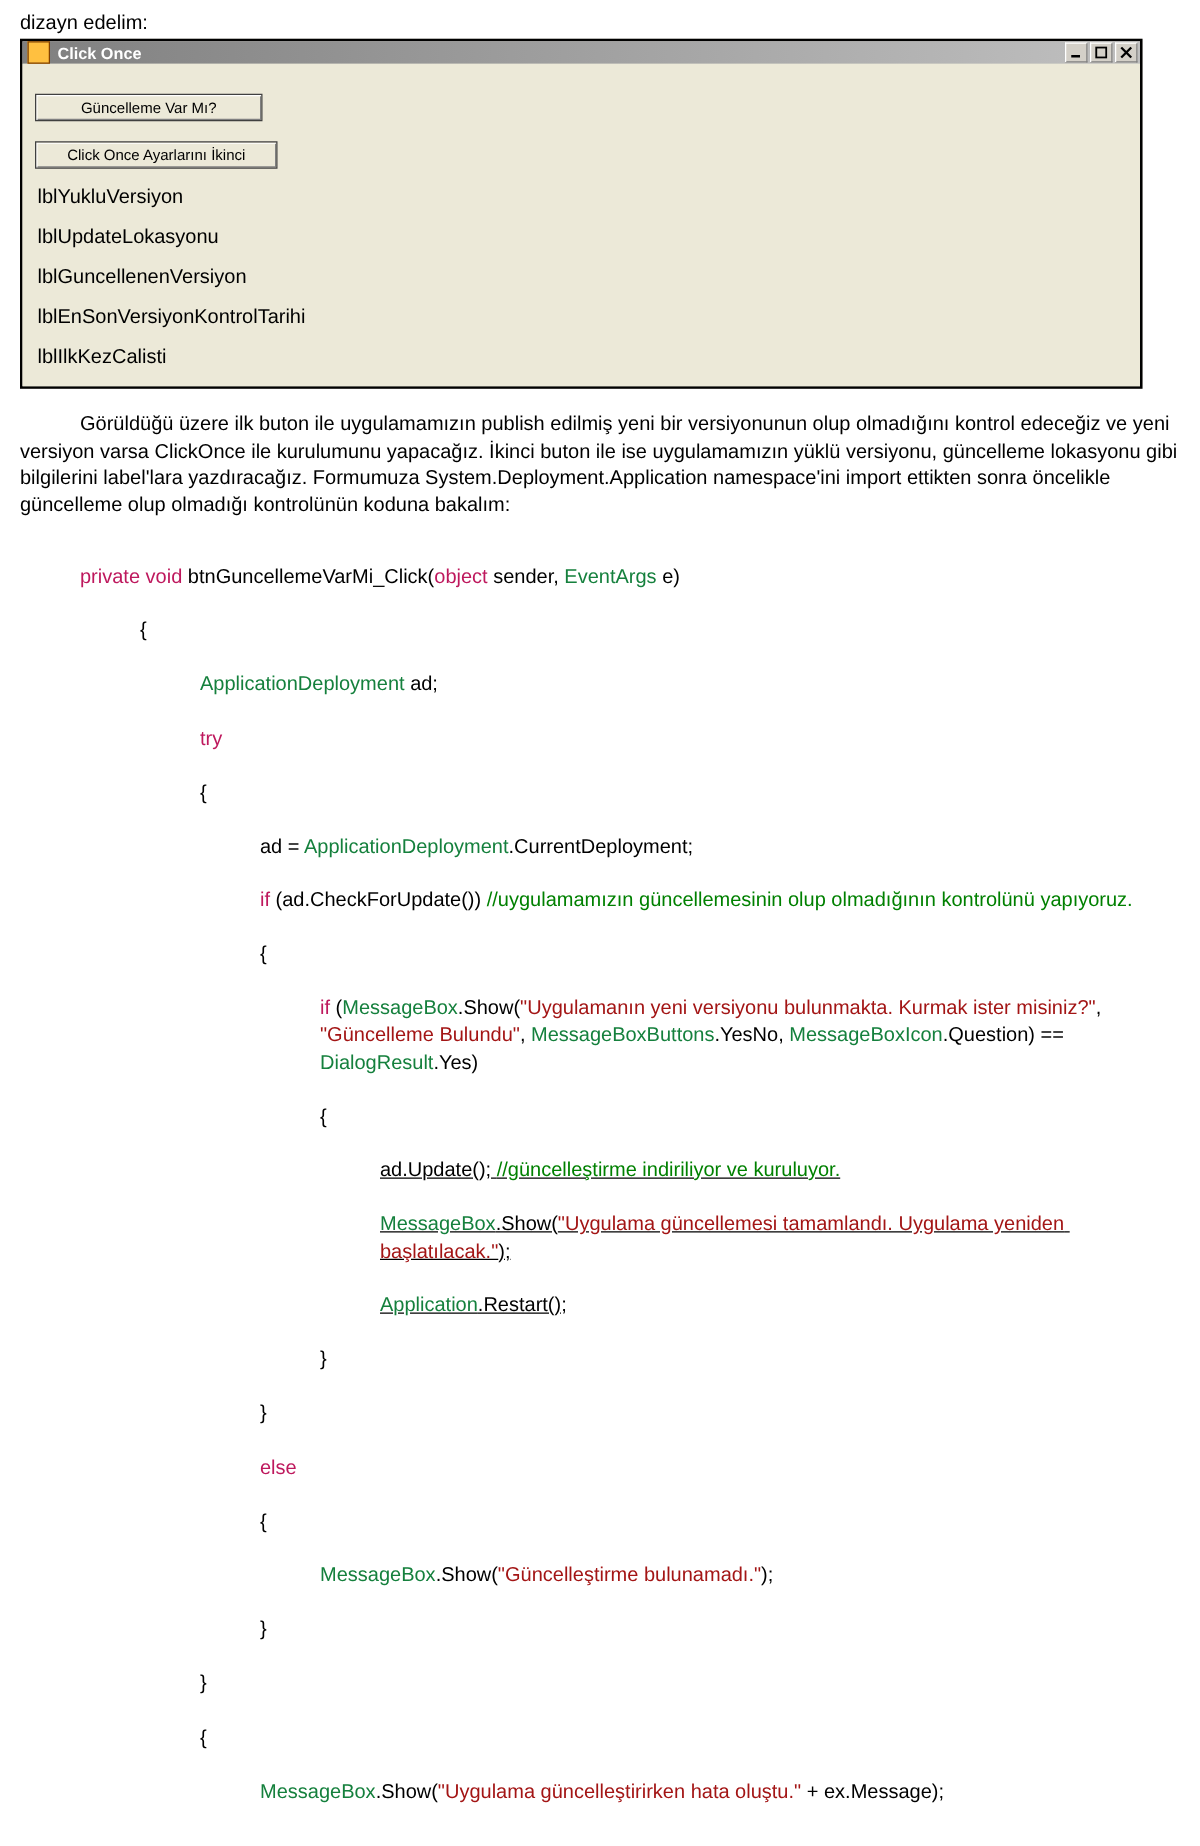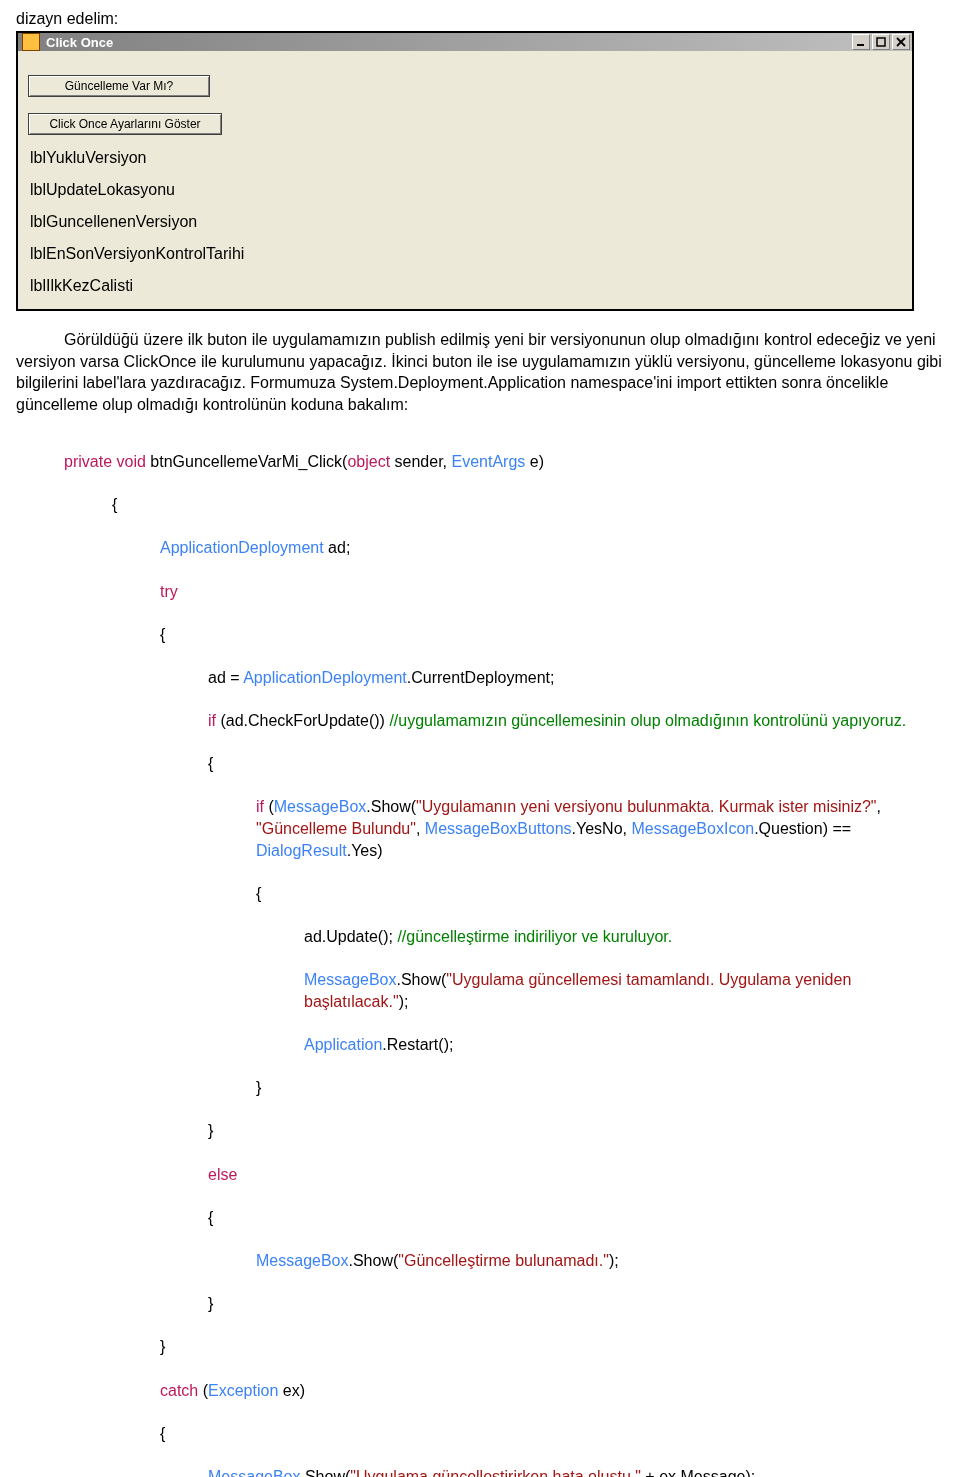--- a/index.html
+++ b/index.html
@@ -105,24 +105,24 @@
     font-size: 16px;
     line-height: 1.35;
     white-space: pre-wrap;
     margin: 0;
   }
   .indent1 { padding-left: 48px; }
   .indent2 { padding-left: 96px; }
   .indent3 { padding-left: 144px; }
   .indent4 { padding-left: 192px; }
   .indent5 { padding-left: 240px; }
-  .indent6 { padding-left: 288px; }
+  .indent6 { padding-left: 288px; text-decoration: underline; }
 
   .kw   { color: #be185d; }
-  .type { color: #3b82f6; }
+  .type { color: #15803d; }
   .str  { color: #A31515; }
   .cmt  { color: #008000; }
 </style>
 </head>
 <body>
 
 <div class="page">
 
   <div class="top-text">dizayn edelim:</div>
 
@@ -144,21 +144,21 @@
         <div class="win-btn">
           <svg viewBox="0 0 10 10">
               <line x1="1" y1="1" x2="9" y2="9" stroke="#000" stroke-width="1.8"></line>
               <line x1="9" y1="1" x2="1" y2="9" stroke="#000" stroke-width="1.8"></line>
             </svg>
         </div>
       </div>
     </div>
     <div class="win-body">
       <div class="win-button" style="width:160px">Güncelleme Var Mı?</div>
-      <div class="win-button" style="width:172px">Click Once Ayarlarını Göster</div>
+      <div class="win-button" style="width:172px">Click Once Ayarlarını İkinci</div>
       <div class="win-label">lblYukluVersiyon</div>
       <div class="win-label">lblUpdateLokasyonu</div>
       <div class="win-label">lblGuncellenenVersiyon</div>
       <div class="win-label">lblEnSonVersiyonKontrolTarihi</div>
       <div class="win-label">lblIlkKezCalisti</div>
     </div>
   </div>
 
   <div class="paragraph">Görüldüğü üzere ilk buton ile uygulamamızın publish edilmiş yeni bir versiyonunun olup olmadığını kontrol edeceğiz ve yeni versiyon varsa ClickOnce ile kurulumunu yapacağız. İkinci buton ile ise uygulamamızın yüklü versiyonu, güncelleme lokasyonu gibi bilgilerini label'lara yazdıracağız. Formumuza System.Deployment.Application namespace'ini import ettikten sonra  öncelikle güncelleme olup olmadığı kontrolünün koduna bakalım:</div>
 
@@ -176,20 +176,19 @@
 <div class="indent6"><span>ad.Update(); </span><span class="cmt">//güncelleştirme indiriliyor ve kuruluyor.</span></div>
 <div class="indent6"><span class="type">MessageBox</span><span>.Show(</span><span class="str">"Uygulama güncellemesi tamamlandı. Uygulama yeniden başlatılacak."</span><span>);</span></div>
 <div class="indent6"><span class="type">Application</span><span>.Restart();</span></div>
 <div class="indent5"><span>}</span></div>
 <div class="indent4"><span>}</span></div>
 <div class="indent4"><span class="kw">else</span></div>
 <div class="indent4"><span>{</span></div>
 <div class="indent5"><span class="type">MessageBox</span><span>.Show(</span><span class="str">"Güncelleştirme bulunamadı."</span><span>);</span></div>
 <div class="indent4"><span>}</span></div>
 <div class="indent3"><span>}</span></div>
-<div class="indent3"><span class="kw">catch</span><span> (</span><span class="type">Exception</span><span> ex)</span></div>
 <div class="indent3"><span>{</span></div>
 <div class="indent4"><span class="type">MessageBox</span><span>.Show(</span><span class="str">"Uygulama güncelleştirirken hata oluştu."</span><span> + ex.Message);</span></div>
 <div class="indent3"></div>
 
   </div>
 
 </div>
 
 </body></html>

